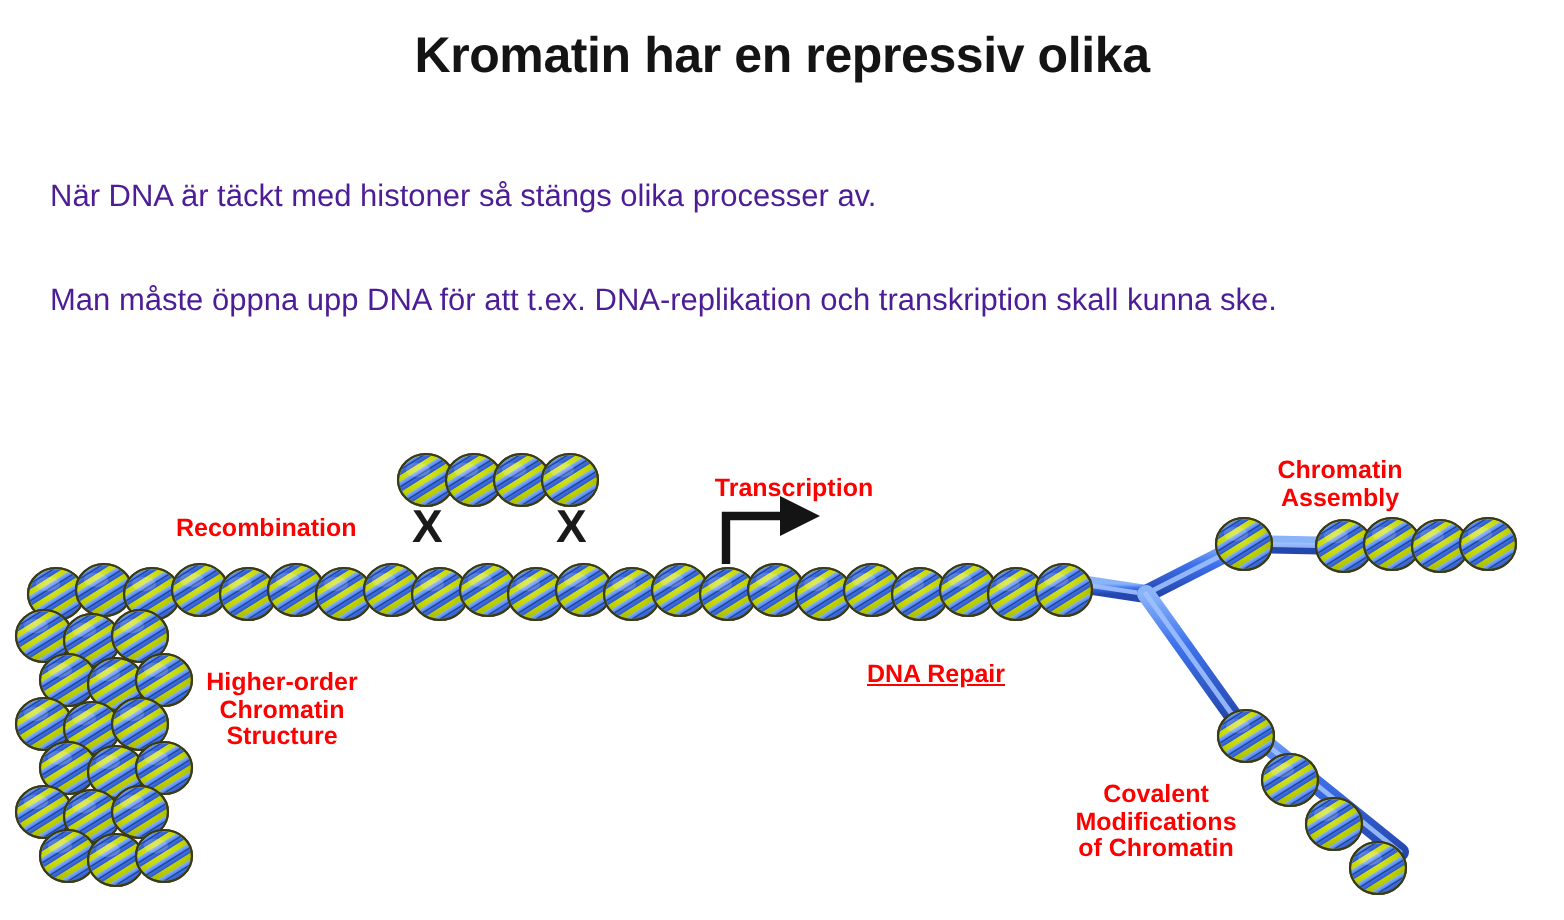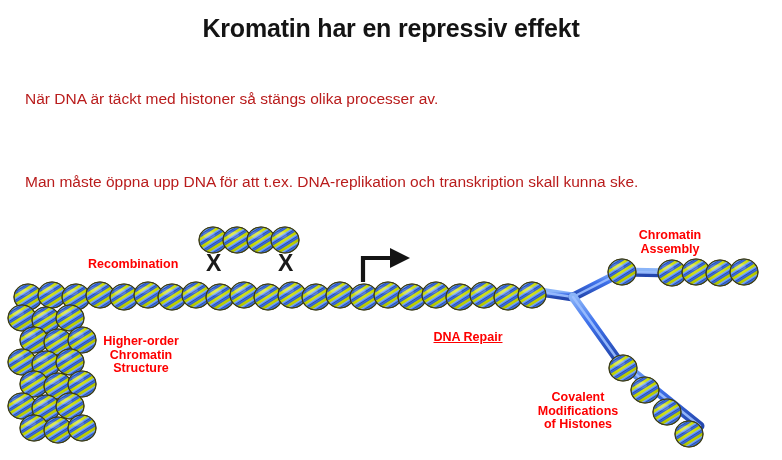--- a/index.html
+++ b/index.html
@@ -25,25 +25,25 @@
     text-align: center;
     font-size: 25px;
     font-weight: bold;
     color: #141414;
     letter-spacing: -0.2px;
   }
   .body-line {
     position: absolute;
     left: 25px;
     font-size: 15.5px;
-    color: #b91c1c;
+    color: #4c1d95;
     white-space: nowrap;
   }
   #body-line-1 { top: 90px; }
-  #body-line-2 { top: 142px; margin-top: 31px; }
+  #body-line-2 { top: 142px; }
 
   
   #diagram {
     position: absolute;
     left: 0;
     top: 200px;
     width: 782px;
     height: 260px;
   }
   #diagram-svg {
@@ -70,21 +70,21 @@
     color: #1a1a1a;
     font-size: 23px;
     font-weight: bold;
     line-height: 23px;
     font-family: "Liberation Sans", sans-serif;
   }
 </style>
 </head>
 <body>
 
-<div id="slide-title">Kromatin har en repressiv effekt</div>
+<div id="slide-title">Kromatin har en repressiv olika</div>
 
 <div class="body-line" id="body-line-1">När DNA är täckt med histoner så stängs olika processer av.</div>
 
 <div class="body-line" id="body-line-2">Man måste öppna upp DNA för att t.ex. DNA-replikation och transkription skall kunna ske.</div>
 
 <div id="diagram">
 
   <svg id="diagram-svg" width="782" height="260" viewBox="0 0 782 260">
     <defs>
 
@@ -226,28 +226,29 @@
     </g>
   </svg>
 
   <div class="diagram-label left-align" style="left:88px; top:58px;">Recombination</div>
 
   <div class="diagram-label" style="left:66px; top:135px; width:150px;">Higher-order
 Chromatin
 Structure</div>
 
 
+  <div class="diagram-label" style="left:327px; top:38px; width:140px;">Transcription</div>
 
   <div class="diagram-label" style="left:403px; top:131px; width:130px;text-decoration:underline;">DNA Repair</div>
 
 
   <div class="diagram-label" style="left:610px; top:29px; width:120px;">Chromatin
 Assembly</div>
 
   <div class="diagram-label" style="left:508px; top:191px; width:140px;">Covalent
 Modifications
-of Histones</div>
+of Chromatin</div>
 
   <div class="x-mark" style="left:206px; top:52px;">X</div>
 
   <div class="x-mark" style="left:278px; top:52px;">X</div>
 
 </div>
 
 </body></html>

